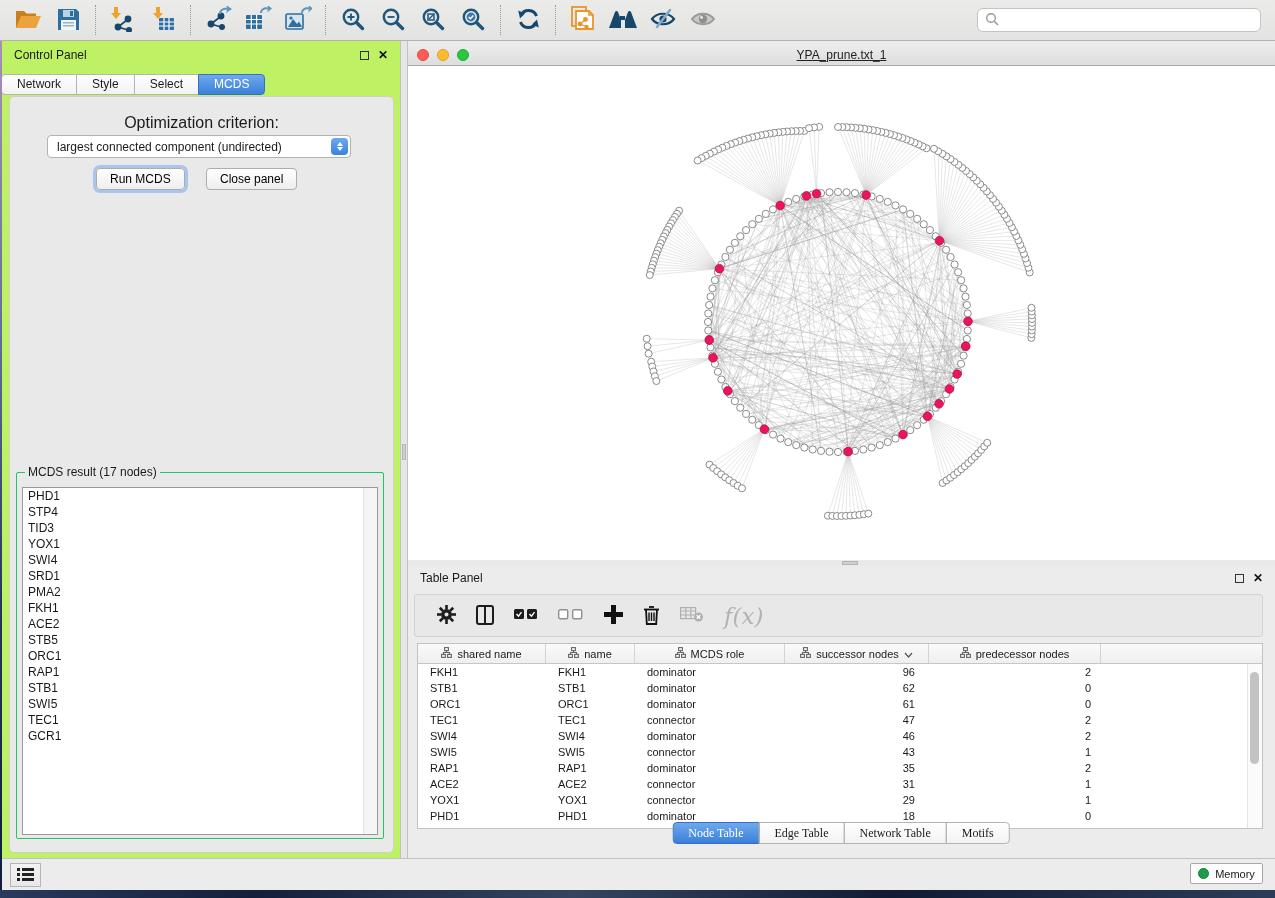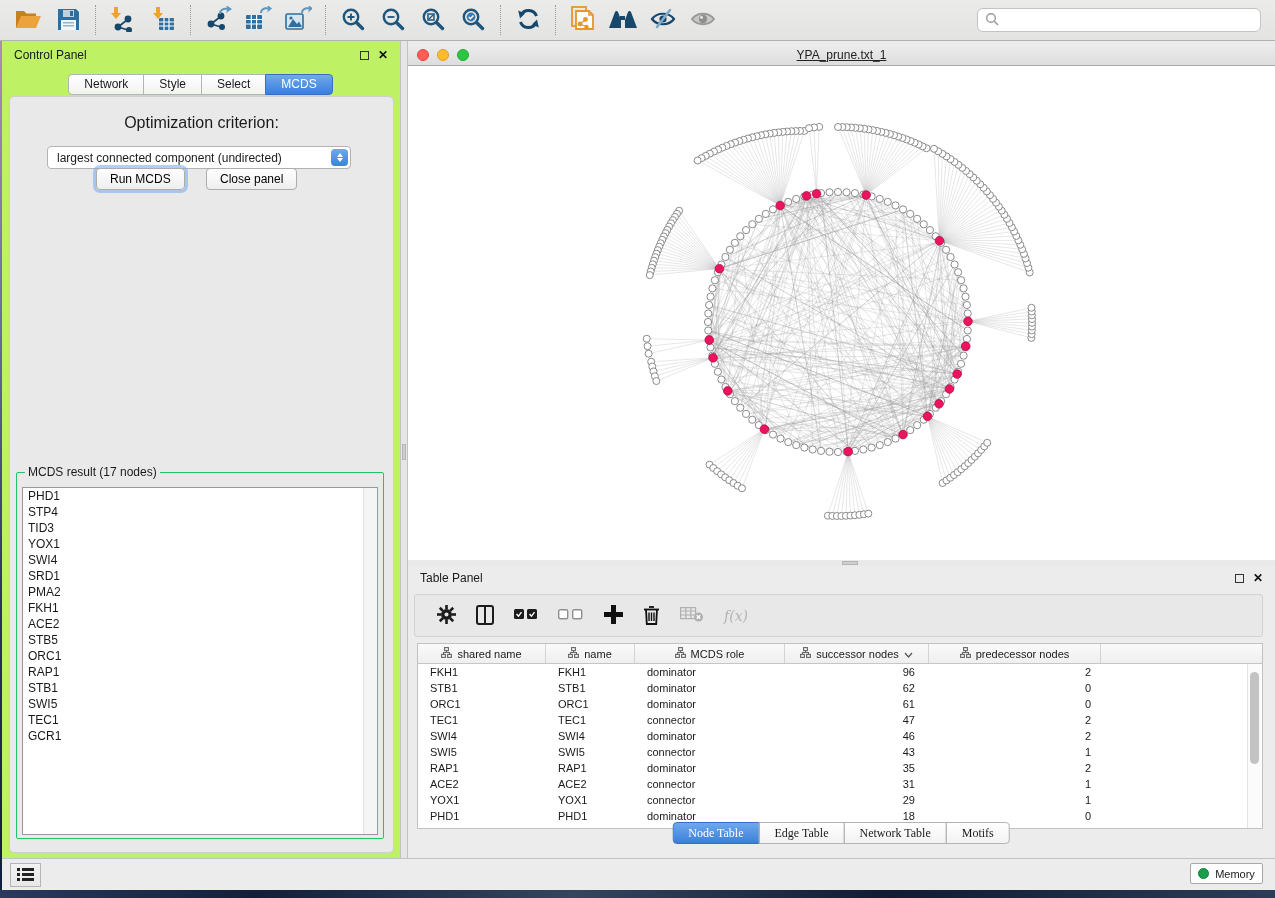--- a/index.html
+++ b/index.html
@@ -17,28 +17,28 @@
   .wall-left { position:absolute; left:0; top:41px; bottom:8px; width:2px; background:linear-gradient(#a88fb4,#64719c,#27355c,#101e3c); z-index:50; }
   .wall-bottom { position:absolute; left:0; right:0; bottom:0; height:8px; background:linear-gradient(90deg,#2a3a5e,#131f3a 20%,#35455f 45%,#101b33 70%,#2c3c58); z-index:50; }
 
   
   .control-panel { position:absolute; left:2px; top:41px; width:398px; bottom:40px; background:#bef264; }
   .cp-titlebar { height:28px; display:flex; align-items:center; padding:0 12px; }
   .cp-titlebar .title { font-size:12px; }
   .win-icons { margin-left:auto; display:flex; align-items:center; gap:9px; }
   .float-ic { width:9px; height:9px; border:1.5px solid #333; display:inline-block; }
   .close-ic { font-size:12px; font-weight:bold; color:#111; line-height:9px; }
-  .cp-tabs { position:absolute; top:33px; left:0; width:100%; display:flex; justify-content:center; }
+  .cp-tabs { position:absolute; top:33px; left:0; width:100%; display:flex; }
   .tab { height:21px; line-height:19px; padding:0 15px; font-size:12px; background:linear-gradient(#ffffff,#f2f2f2); border:1px solid #b4b4b4; margin-left:-1px; cursor:default; }
   .tab:first-child { border-radius:4px 0 0 4px; }
   .tab:last-child { border-radius:0 4px 4px 0; }
   .tab.active { background:linear-gradient(#6fa9ee,#3a7fd9); border-color:#366fc4; color:#fff; }
   .cp-body { position:absolute; top:55px; left:7px; right:6px; bottom:5px; background:#e9e9e9; border:1px solid #cfcfcf; border-radius:5px; }
   .opt-label { position:absolute; top:17px; width:100%; text-align:center; font-size:16px; }
-  .cp-select { position:absolute; top:38px; left:37px; right:42px; height:23px; background:#fff; border:1px solid #b2b2b2; border-radius:4px; display:flex; align-items:center; padding-left:9px; font-size:12px;margin-top:11px; }
+  .cp-select { position:absolute; top:38px; left:37px; right:42px; height:23px; background:#fff; border:1px solid #b2b2b2; border-radius:4px; display:flex; align-items:center; padding-left:9px; font-size:12px; }
   .stepper { position:absolute; right:2px; top:2px; width:17px; height:17px; border-radius:4px; background:linear-gradient(#6aaaf2,#3b82dd); display:flex; flex-direction:column; align-items:center; justify-content:center; gap:1px; }
   .chev-up { width:0; height:0; border-left:3.5px solid transparent; border-right:3.5px solid transparent; border-bottom:4px solid #fff; }
   .chev-dn { width:0; height:0; border-left:3.5px solid transparent; border-right:3.5px solid transparent; border-top:4px solid #fff; }
   .cp-btn { position:absolute; top:71px; height:22px; border:1px solid #adadad; border-radius:4px; background:linear-gradient(#ffffff,#eeeeee); font-size:12px; font-family:"Liberation Sans",sans-serif; padding:0 13px; }
   .btn-run { left:86px; box-shadow:0 0 0 3px rgba(115,170,240,.55); }
   .btn-close { left:196px; }
   .mcds-fieldset { position:absolute; left:6px; right:9px; top:368px; height:374px; border:1px solid #22c55e; border-radius:2px; }
   .mcds-fieldset legend { font-size:12px; margin-left:8px; padding:0 3px; }
   .mcds-list { position:absolute; left:5px; right:5px; top:8px; bottom:3px; background:#fff; border:1px solid #999; overflow:hidden; }
   .mcds-list .item { font-size:12px; line-height:16px; padding-left:5px; }
@@ -57,21 +57,21 @@
   .light { width:12px; height:12px; border-radius:50%; }
   .net-title { width:100%; text-align:center; font-size:12px; color:#222;text-decoration:underline; }
   .net-canvas { position:absolute; left:0; right:0; top:22px; bottom:0; background:#fff; }
 
   
   .table-panel { position:absolute; left:408px; top:566px; right:0; height:292px; background:#ececec; }
   .tp-titlebar { height:24px; display:flex; align-items:center; padding:0 12px; }
   .tp-titlebar .title { font-size:12px; }
   .tp-toolbar { position:absolute; left:6px; right:12px; top:28px; height:43px; background:#e8e8e8; border:1px solid #d2d2d2; border-radius:3px; display:flex; align-items:center; padding-left:22px; }
   .tp-ic { display:flex; align-items:center; justify-content:center; margin-right:20px; }
-  .fx { font-family:"DejaVu Serif", serif; font-style:italic; font-size:14px; color:#b3b3b3; }
+  .fx { font-family:"DejaVu Serif", serif; font-style:italic; font-size:23px; color:#b3b3b3; }
 
   .tp-table { position:absolute; left:9px; right:12px; top:77px; height:186px; background:#fff; border:1px solid #c2c2c2; }
   .thead { display:flex; height:20px; background:linear-gradient(#fafafa,#efefef); border-bottom:1px solid #c6c6c6; }
   .th { display:flex; align-items:center; justify-content:center; gap:5px; font-size:11px; border-right:1px solid #d4d4d4; overflow:hidden; }
   .c0{width:128px;} .c1{width:89px;} .c2{width:150px;} .c3{width:144px;} .c4{width:172px;} .cf{flex:1; border-right:none;}
   .trow { display:flex; height:16px; align-items:center; font-size:11px; }
   .td { overflow:hidden; white-space:nowrap; }
   .td.t { padding-left:12px; }
   .td.n { text-align:right; }
   .td.c3 { padding-right:14px; }

